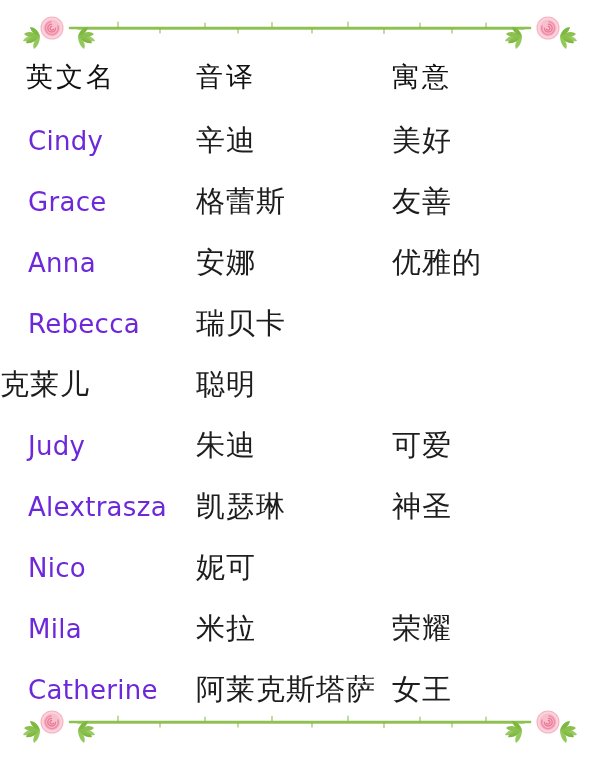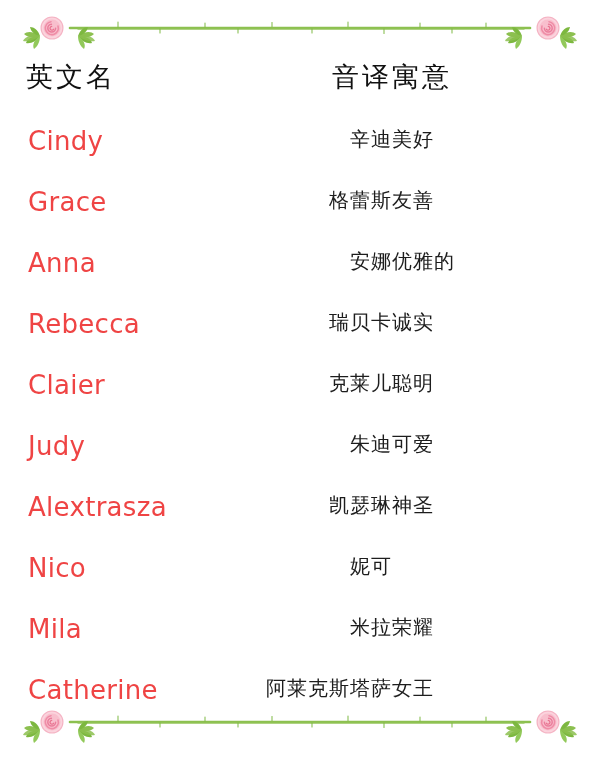--- a/index.html
+++ b/index.html
@@ -53,21 +53,21 @@
 
   .col-name {
     width: 196px;
     padding-left: 28px;
     box-sizing: border-box;
     text-align: left;
   }
   .col-translit {
     width: 196px;
     box-sizing: border-box;
-    text-align: right;
+    text-align: left;
   }
   .col-meaning {
     width: 208px;
     box-sizing: border-box;
     text-align: left;
   }
 
   
   .row.header {
     height: 66px;
@@ -82,28 +82,28 @@
     letter-spacing: 3px;
     line-height: 1;
   }
   .row.header .col-name { padding-left: 26px; }
 
   
   .row.data .col-name {
     font-family: "DejaVu Sans", "Liberation Sans", sans-serif;
     font-size: 26px;
     font-weight: 400;
-    color: #ef4444;
+    color: #6d28d9;
     line-height: 1;
     letter-spacing: 0.3px;
   }
   .row.data .col-translit,
   .row.data .col-meaning {
-    font-family: Liberation Mono, monospace;
-    font-size: 20px;
+    font-family: Liberation Serif, serif;
+    font-size: 29px;
     color: #1d1d1d;
     line-height: 1;
     letter-spacing: 1px;
   }
 
   .row.data { align-items: center; }
 </style>
 </head>
 <body>
 
@@ -187,25 +187,23 @@
 
     <div class="row data">
       <div class="col-name">Anna</div>
       <div class="col-translit">安娜</div>
       <div class="col-meaning">优雅的</div>
     </div>
 
     <div class="row data">
       <div class="col-name">Rebecca</div>
       <div class="col-translit">瑞贝卡</div>
-      <div class="col-meaning">诚实</div>
-    </div>
-
-    <div class="row data">
-      <div class="col-name">Claier</div>
+    </div>
+
+    <div class="row data">
       <div class="col-translit">克莱儿</div>
       <div class="col-meaning">聪明</div>
     </div>
 
     <div class="row data">
       <div class="col-name">Judy</div>
       <div class="col-translit">朱迪</div>
       <div class="col-meaning">可爱</div>
     </div>
 

